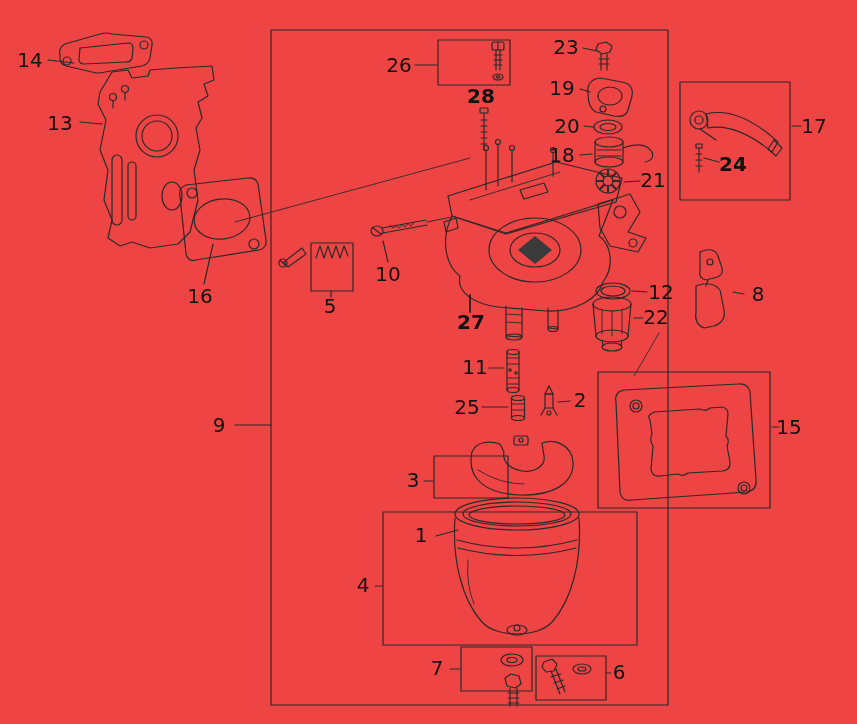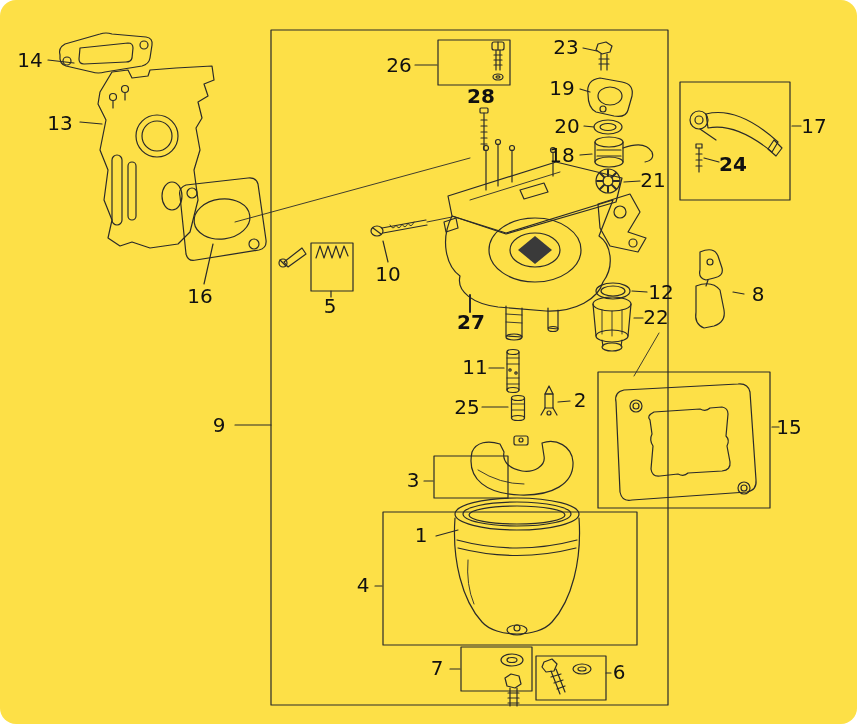--- a/index.html
+++ b/index.html
@@ -1,16 +1,16 @@
 <!DOCTYPE html>
 <html><head>
 <meta charset="utf-8">
 <style>
   html,body { margin:0; padding:0; background:#ffffff; }
-  .stage { position:relative; width:857px; height:724px; background:#fde047; overflow:hidden;border-radius:16px; }
+  .stage { position:relative; width:857px; height:724px; background:#ef4444; overflow:hidden; }
   svg { position:absolute; left:0; top:0; }
   g.ln { fill:none; stroke:#2a2a2a; stroke-width:1.2; stroke-linejoin:round; stroke-linecap:round; }
   .thin { stroke-width:0.9; }
   .thick { stroke-width:2; }
   .dk { fill:#3a3a3a; stroke:none; }
   svg text { font-family:"DejaVu Sans", sans-serif; font-size:20px; fill:#111111; stroke:none; text-anchor:middle; }
   svg text.b { font-weight:700; }
 </style>
 </head>
 <body>

